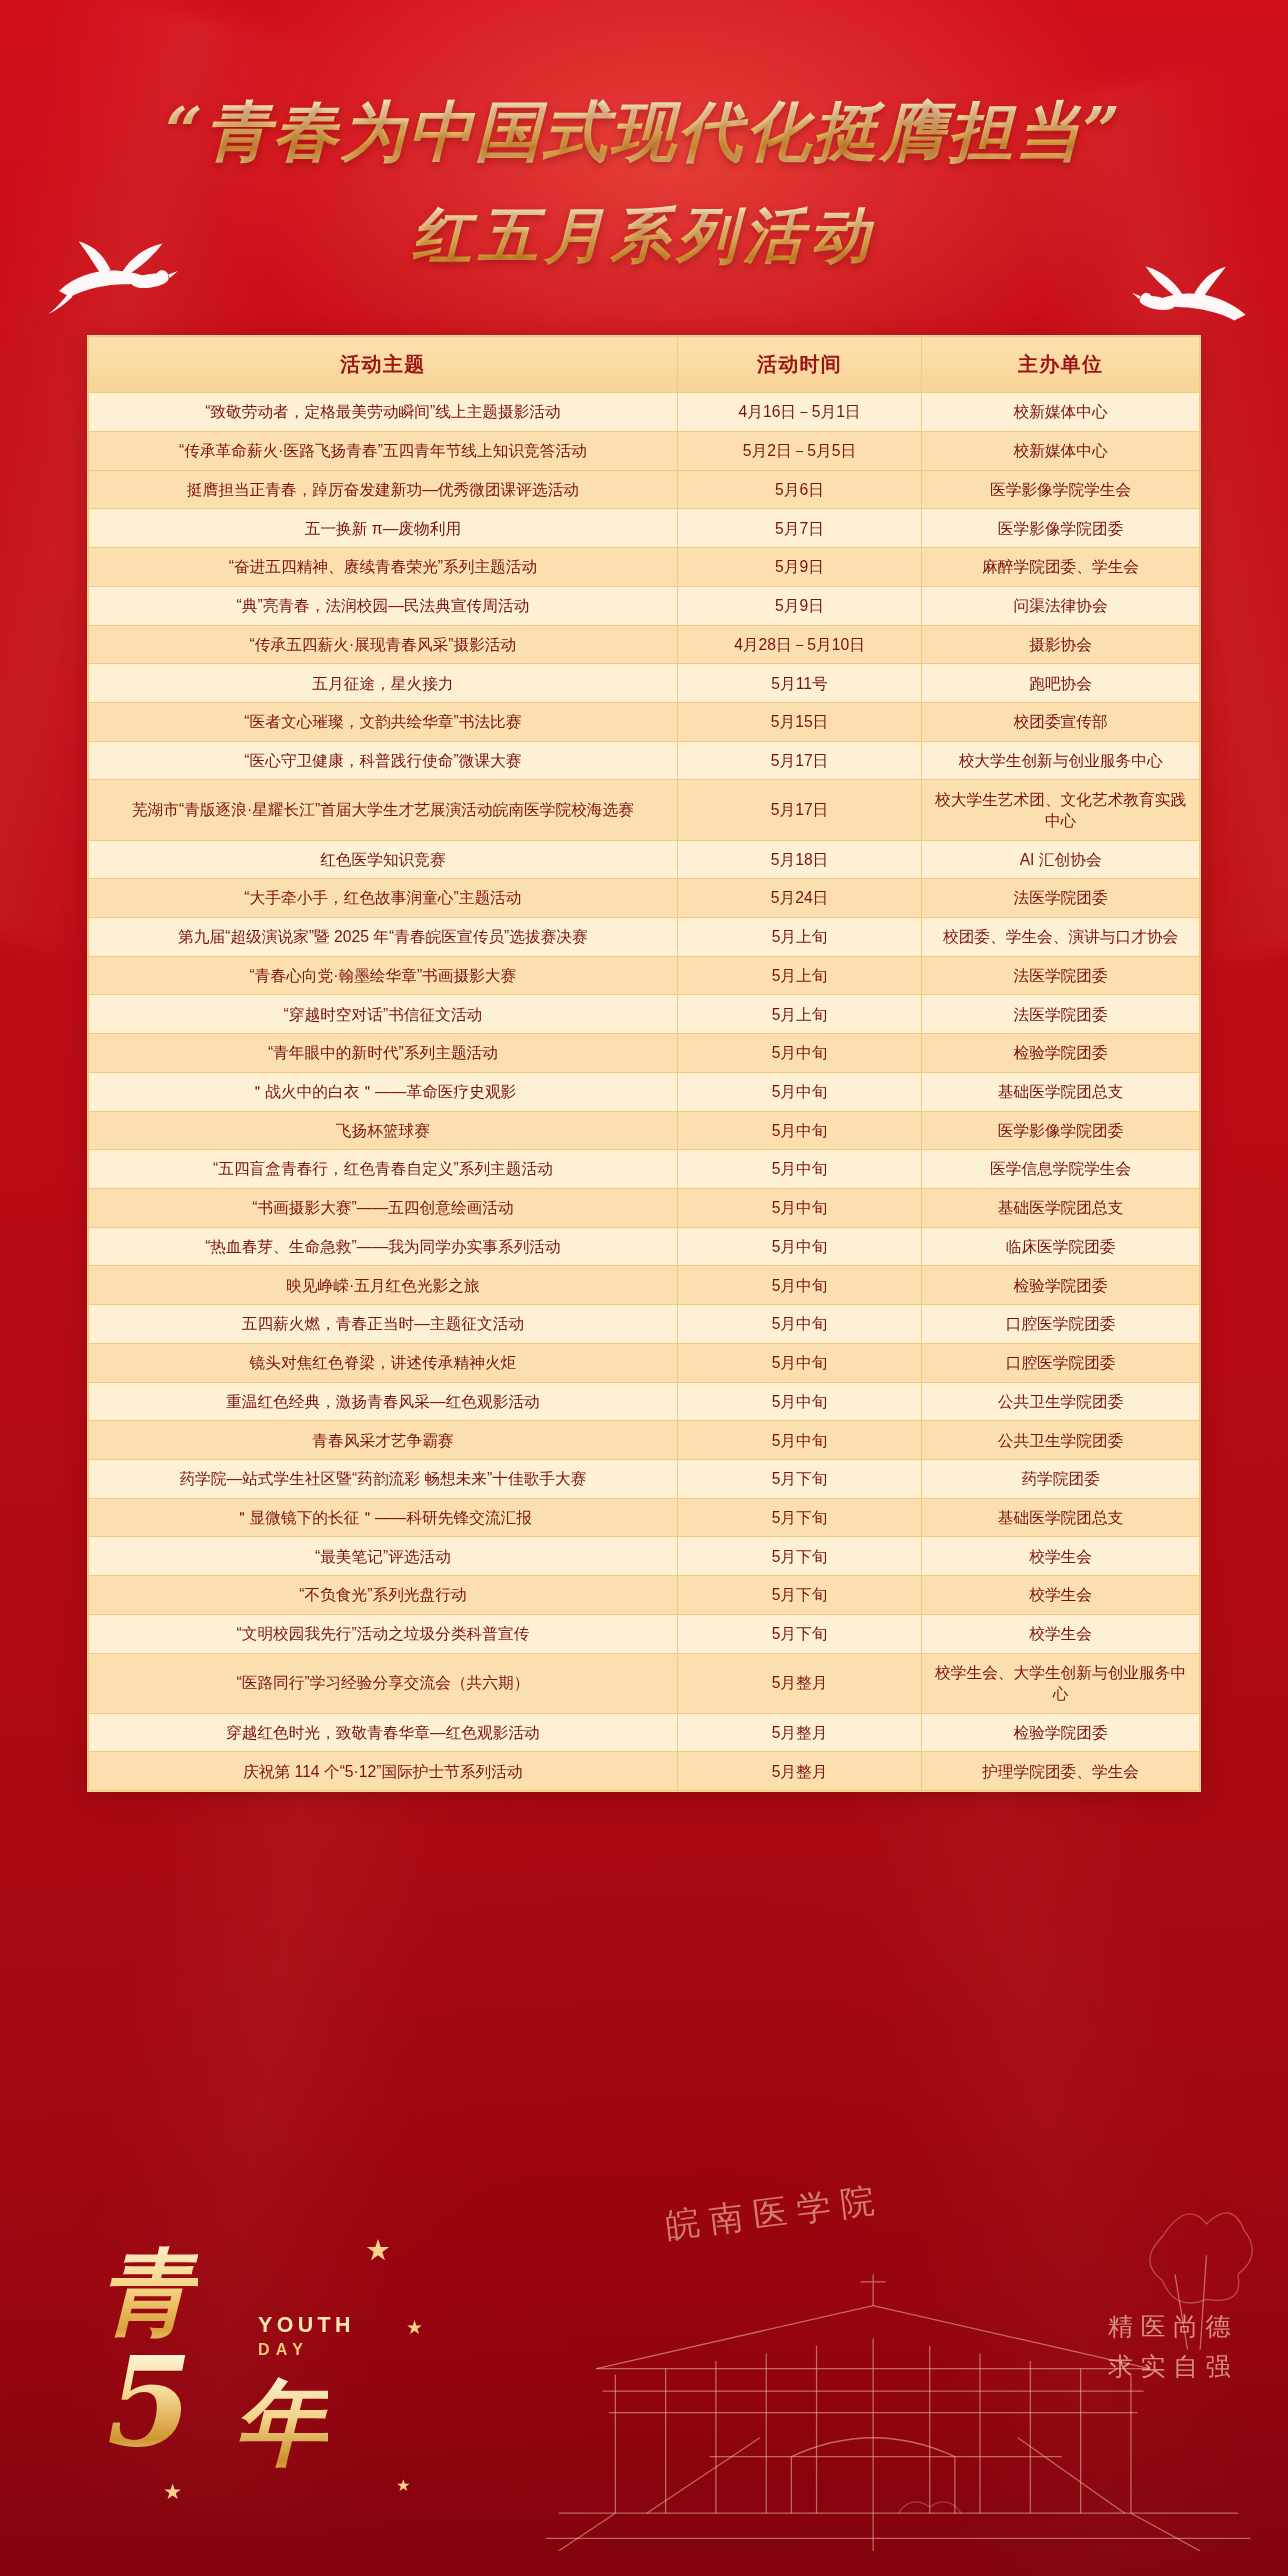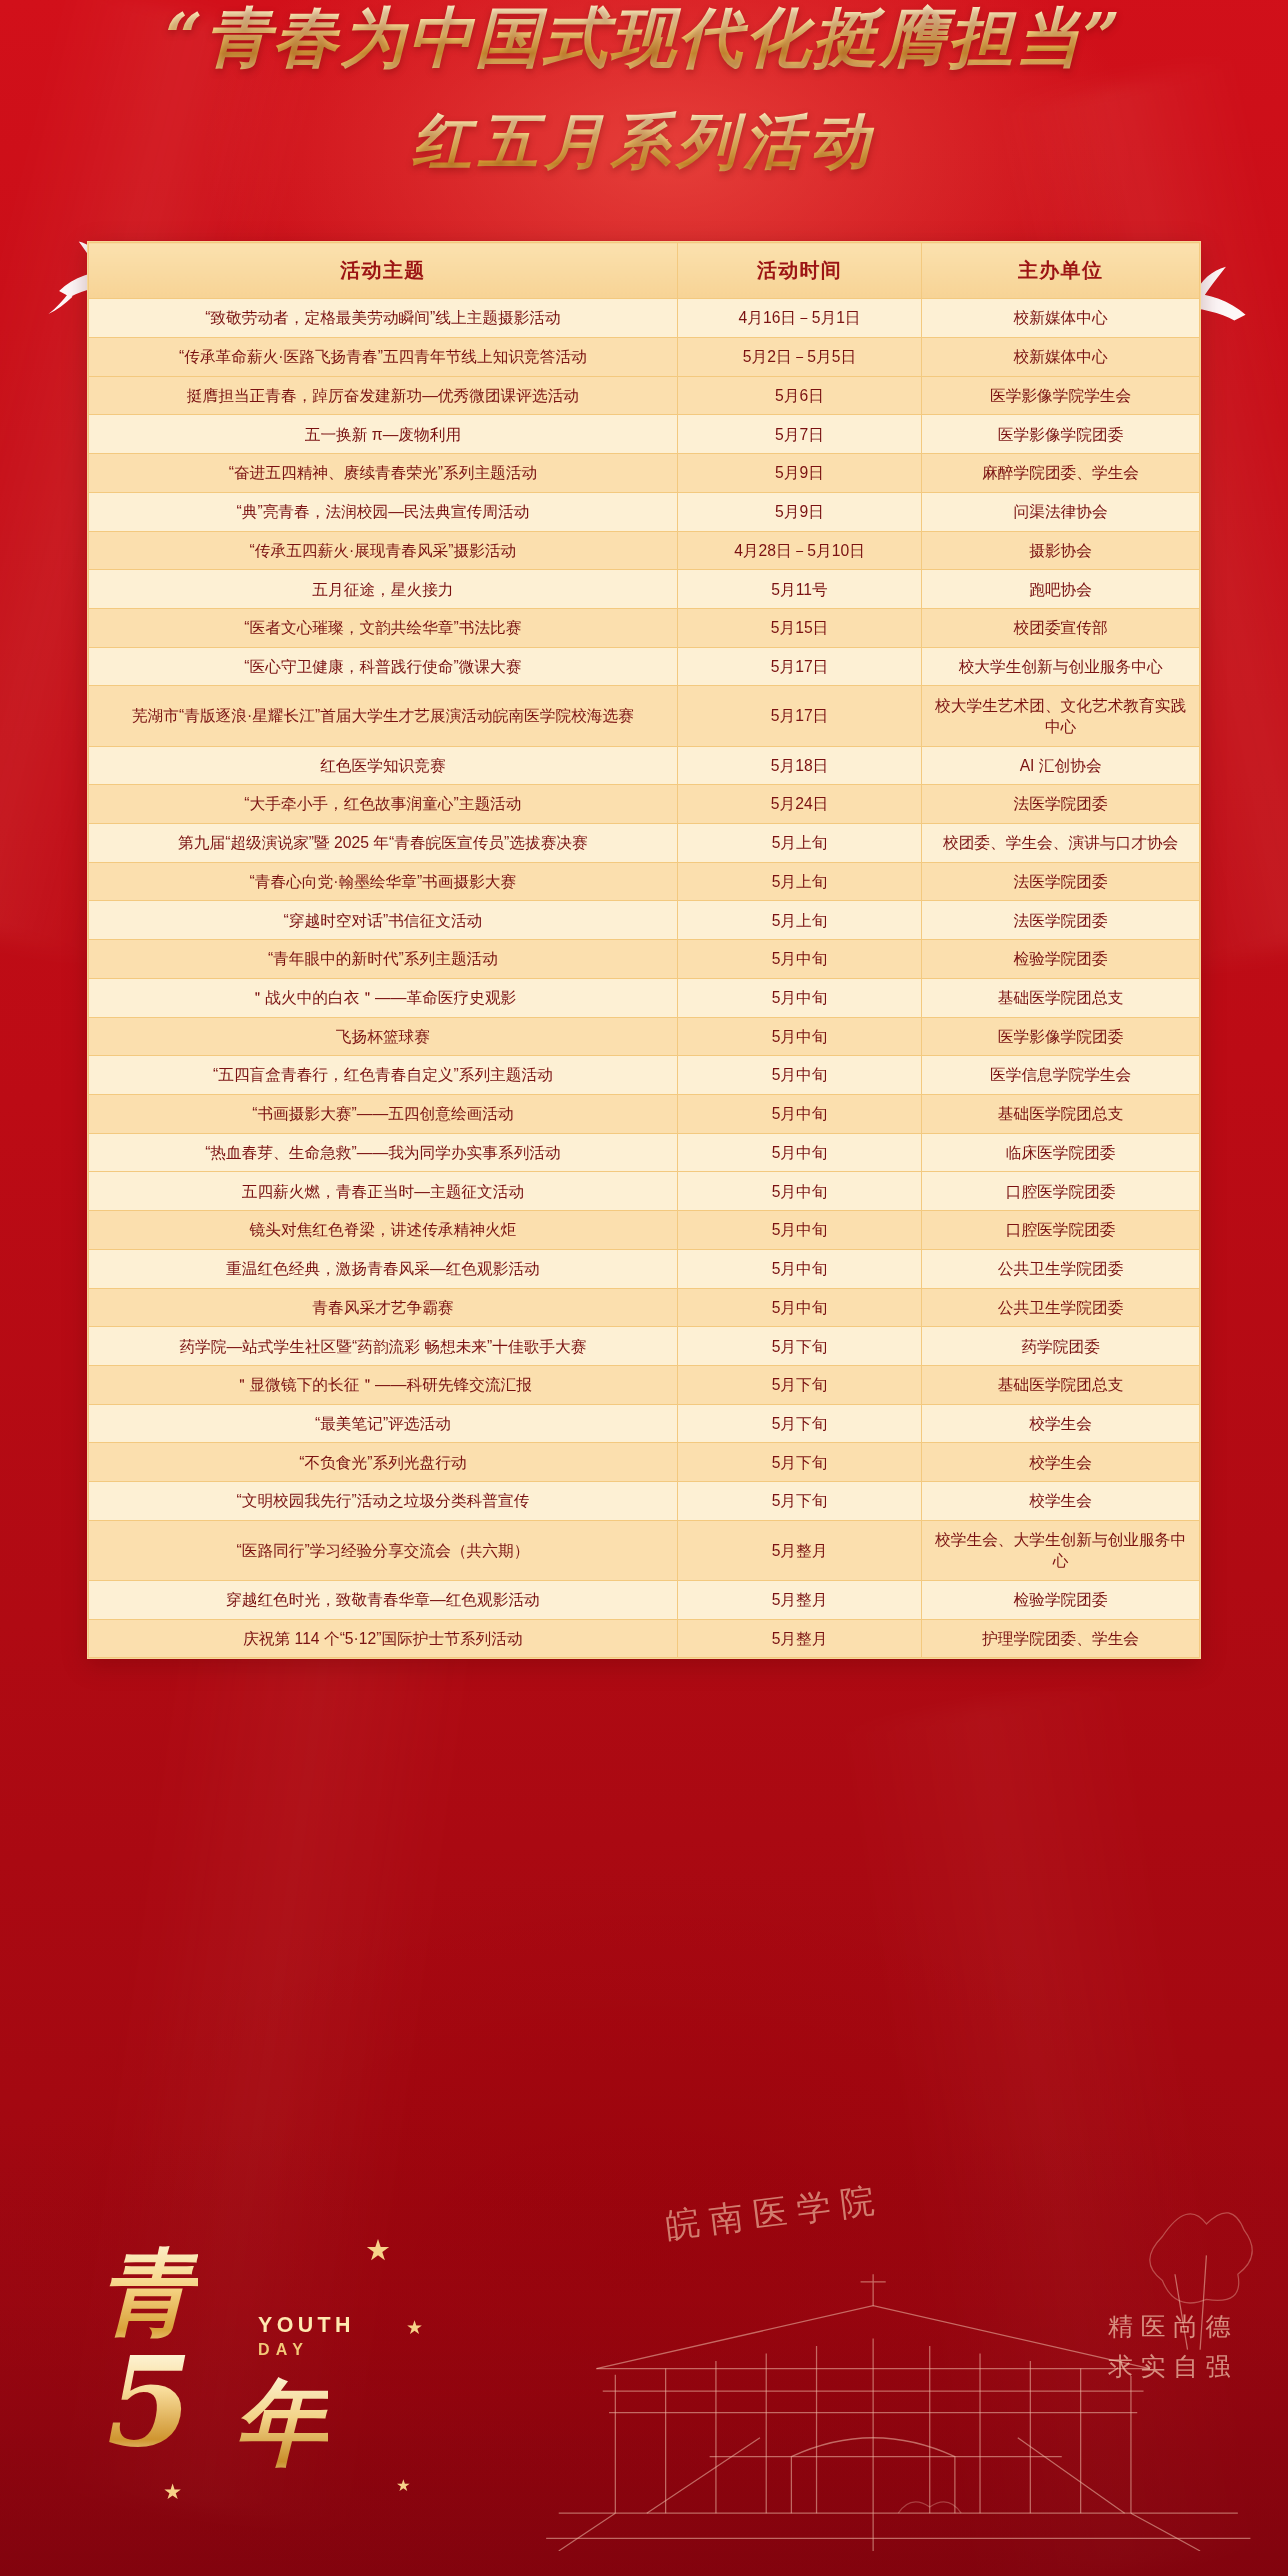--- a/index.html
+++ b/index.html
@@ -31,20 +31,21 @@
     filter: blur(8.8px);
   }
   .fold.f1 { left: -50px; top: 0; width: 264px; height: 943px; transform: rotate(14deg); }
   .fold.f2 { right: -38px; top: 75px; width: 239px; height: 880px; transform: rotate(-12deg); }
   .fold.f3 { left: 113px; top: 1572px; width: 314px; height: 943px; transform: rotate(8deg); opacity:.6;}
   .fold.f4 { right: 75px; top: 1698px; width: 327px; height: 880px; transform: rotate(-9deg); opacity:.5;}
 
   
   .header {
     position: relative;
+    padding-top: 94px;
     text-align: center;
     z-index: 4;
   }
   .title-main {
     font-family: "DejaVu Serif", "Liberation Serif", serif;
     font-size: 65px;
     font-weight: 700;
     letter-spacing: 2.5px;
     line-height: 1.14;
     font-style: italic;
@@ -400,20 +401,25 @@
           <tr class="even">
             <td class="theme">“书画摄影大赛”——五四创意绘画活动</td>
             <td class="time">5月中旬</td>
             <td class="org">基础医学院团总支</td>
           </tr>
           <tr class="odd">
             <td class="theme">“热血春芽、生命急救”——我为同学办实事系列活动</td>
             <td class="time">5月中旬</td>
             <td class="org">临床医学院团委</td>
           </tr>
+          <tr class="even">
+            <td class="theme">映见峥嵘·五月红色光影之旅</td>
+            <td class="time">5月中旬</td>
+            <td class="org">检验学院团委</td>
+          </tr>
           <tr class="odd">
             <td class="theme">五四薪火燃，青春正当时—主题征文活动</td>
             <td class="time">5月中旬</td>
             <td class="org">口腔医学院团委</td>
           </tr>
           <tr class="even">
             <td class="theme">镜头对焦红色脊梁，讲述传承精神火炬</td>
             <td class="time">5月中旬</td>
             <td class="org">口腔医学院团委</td>
           </tr>

